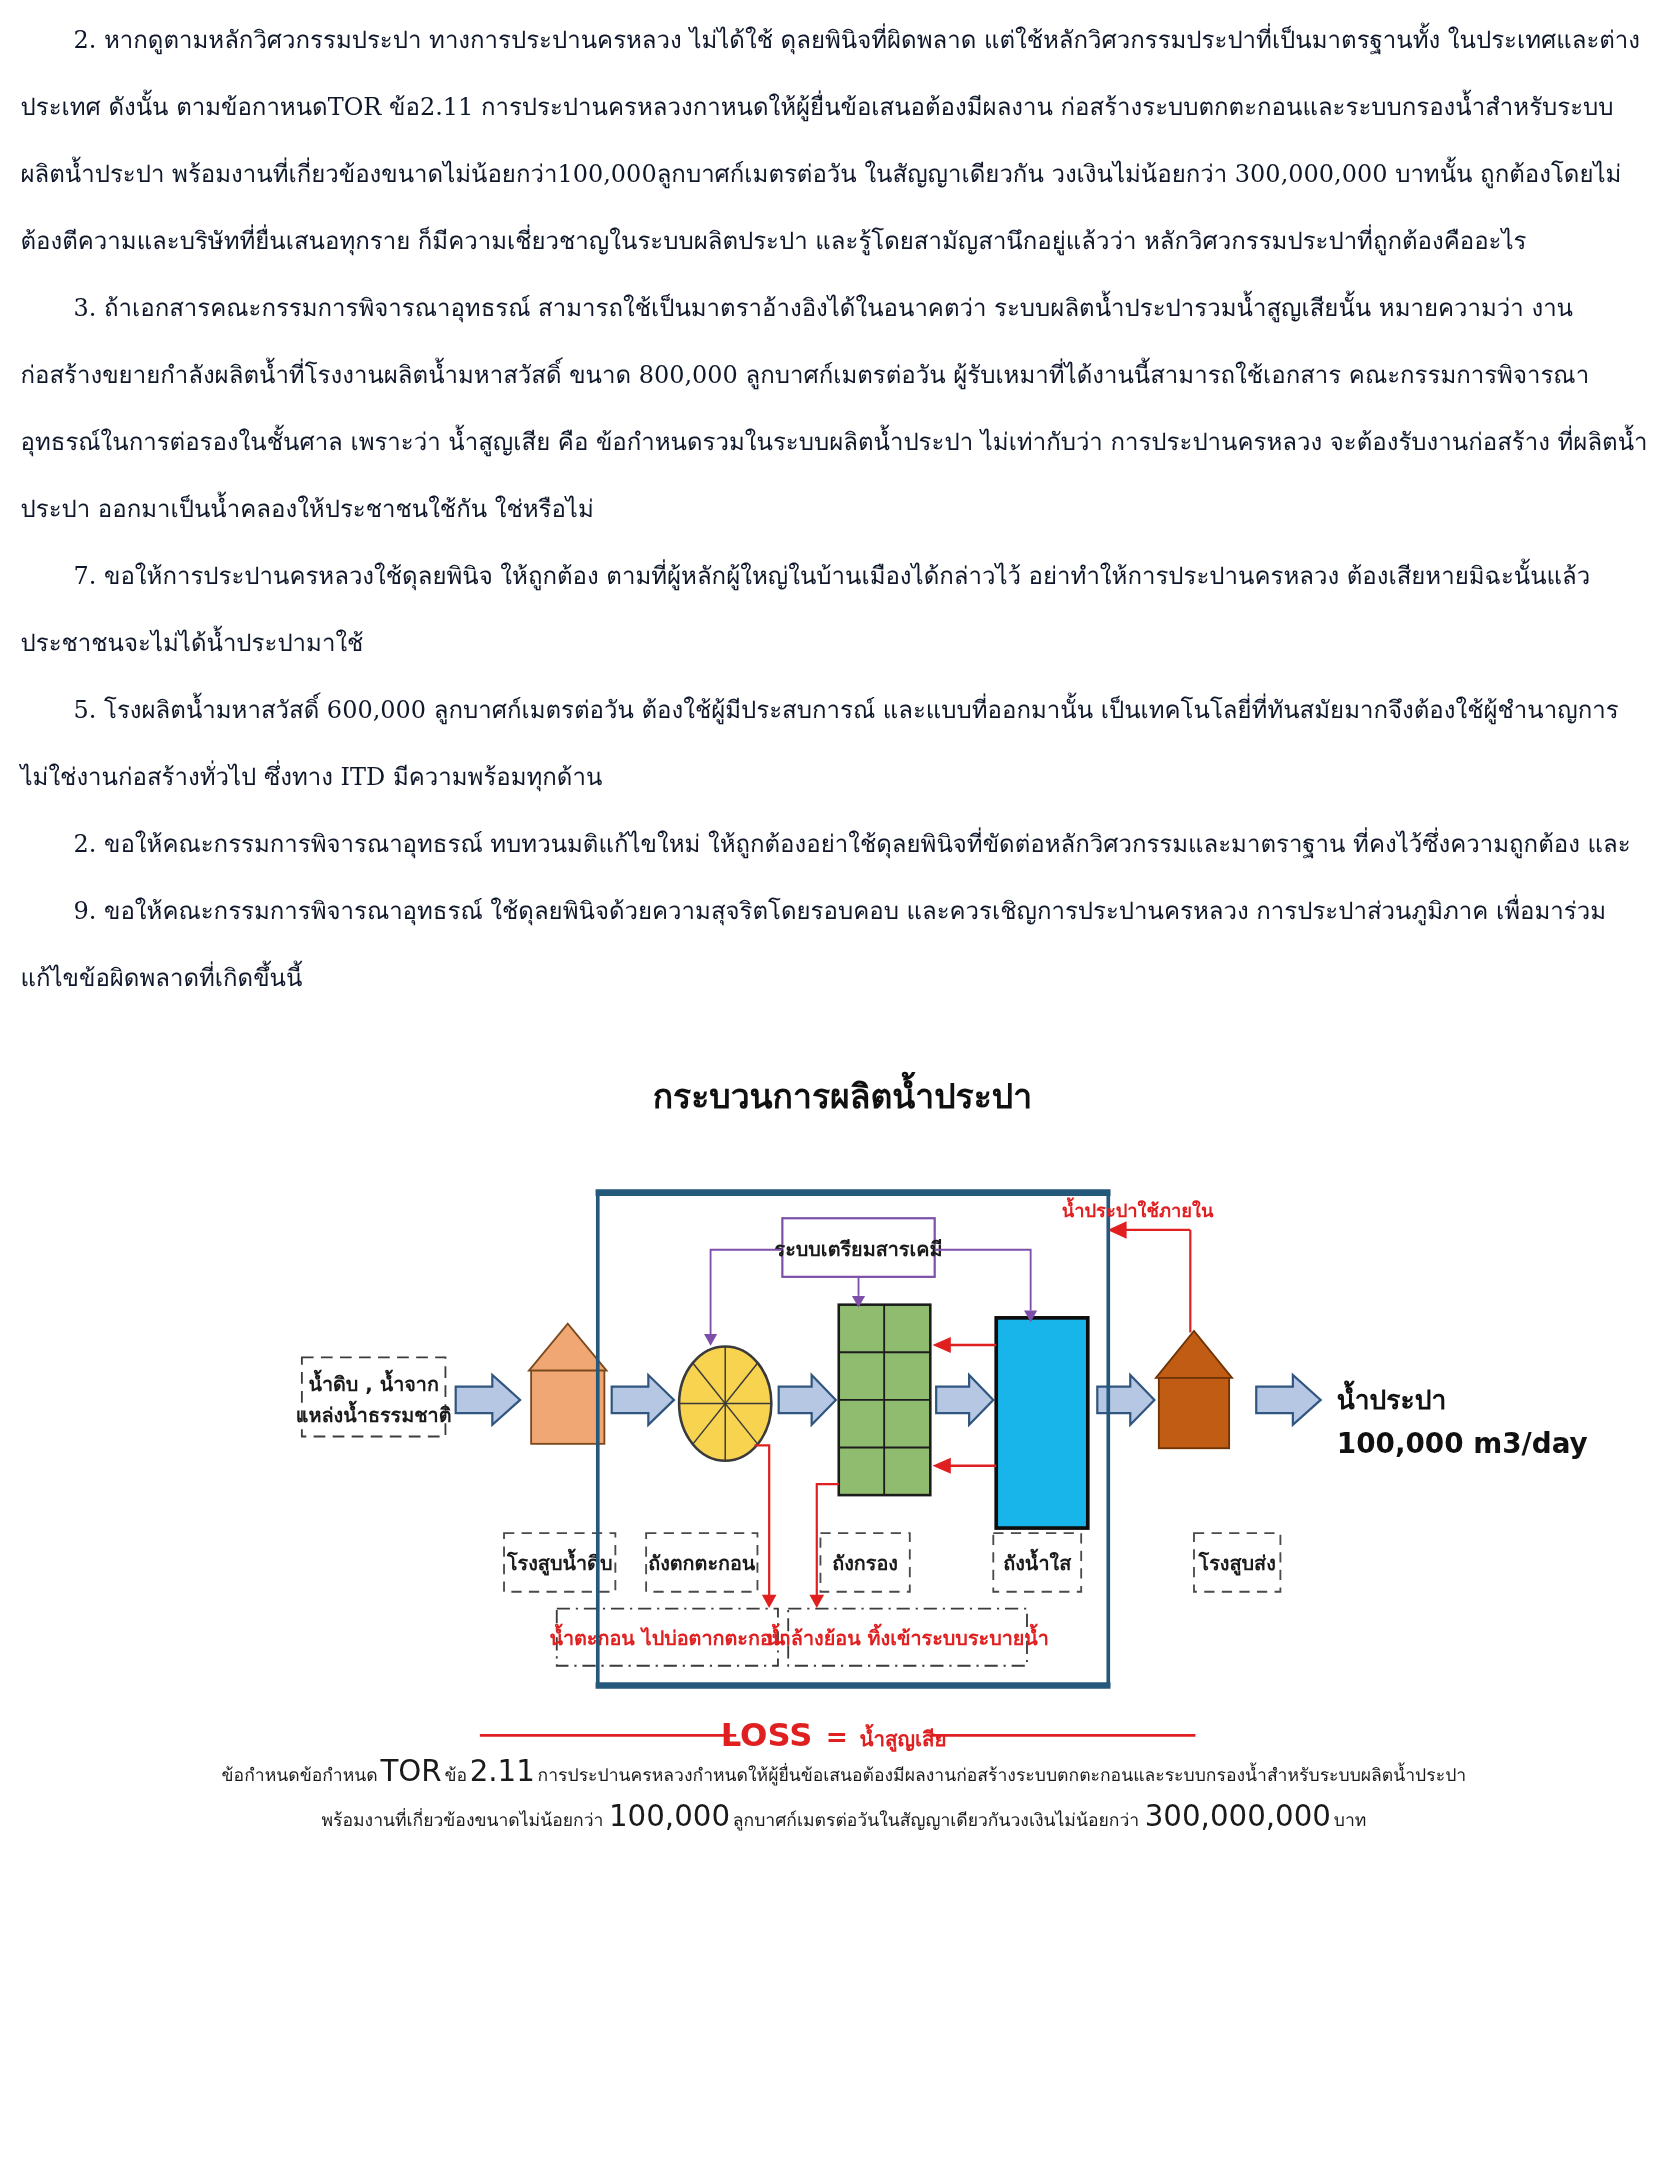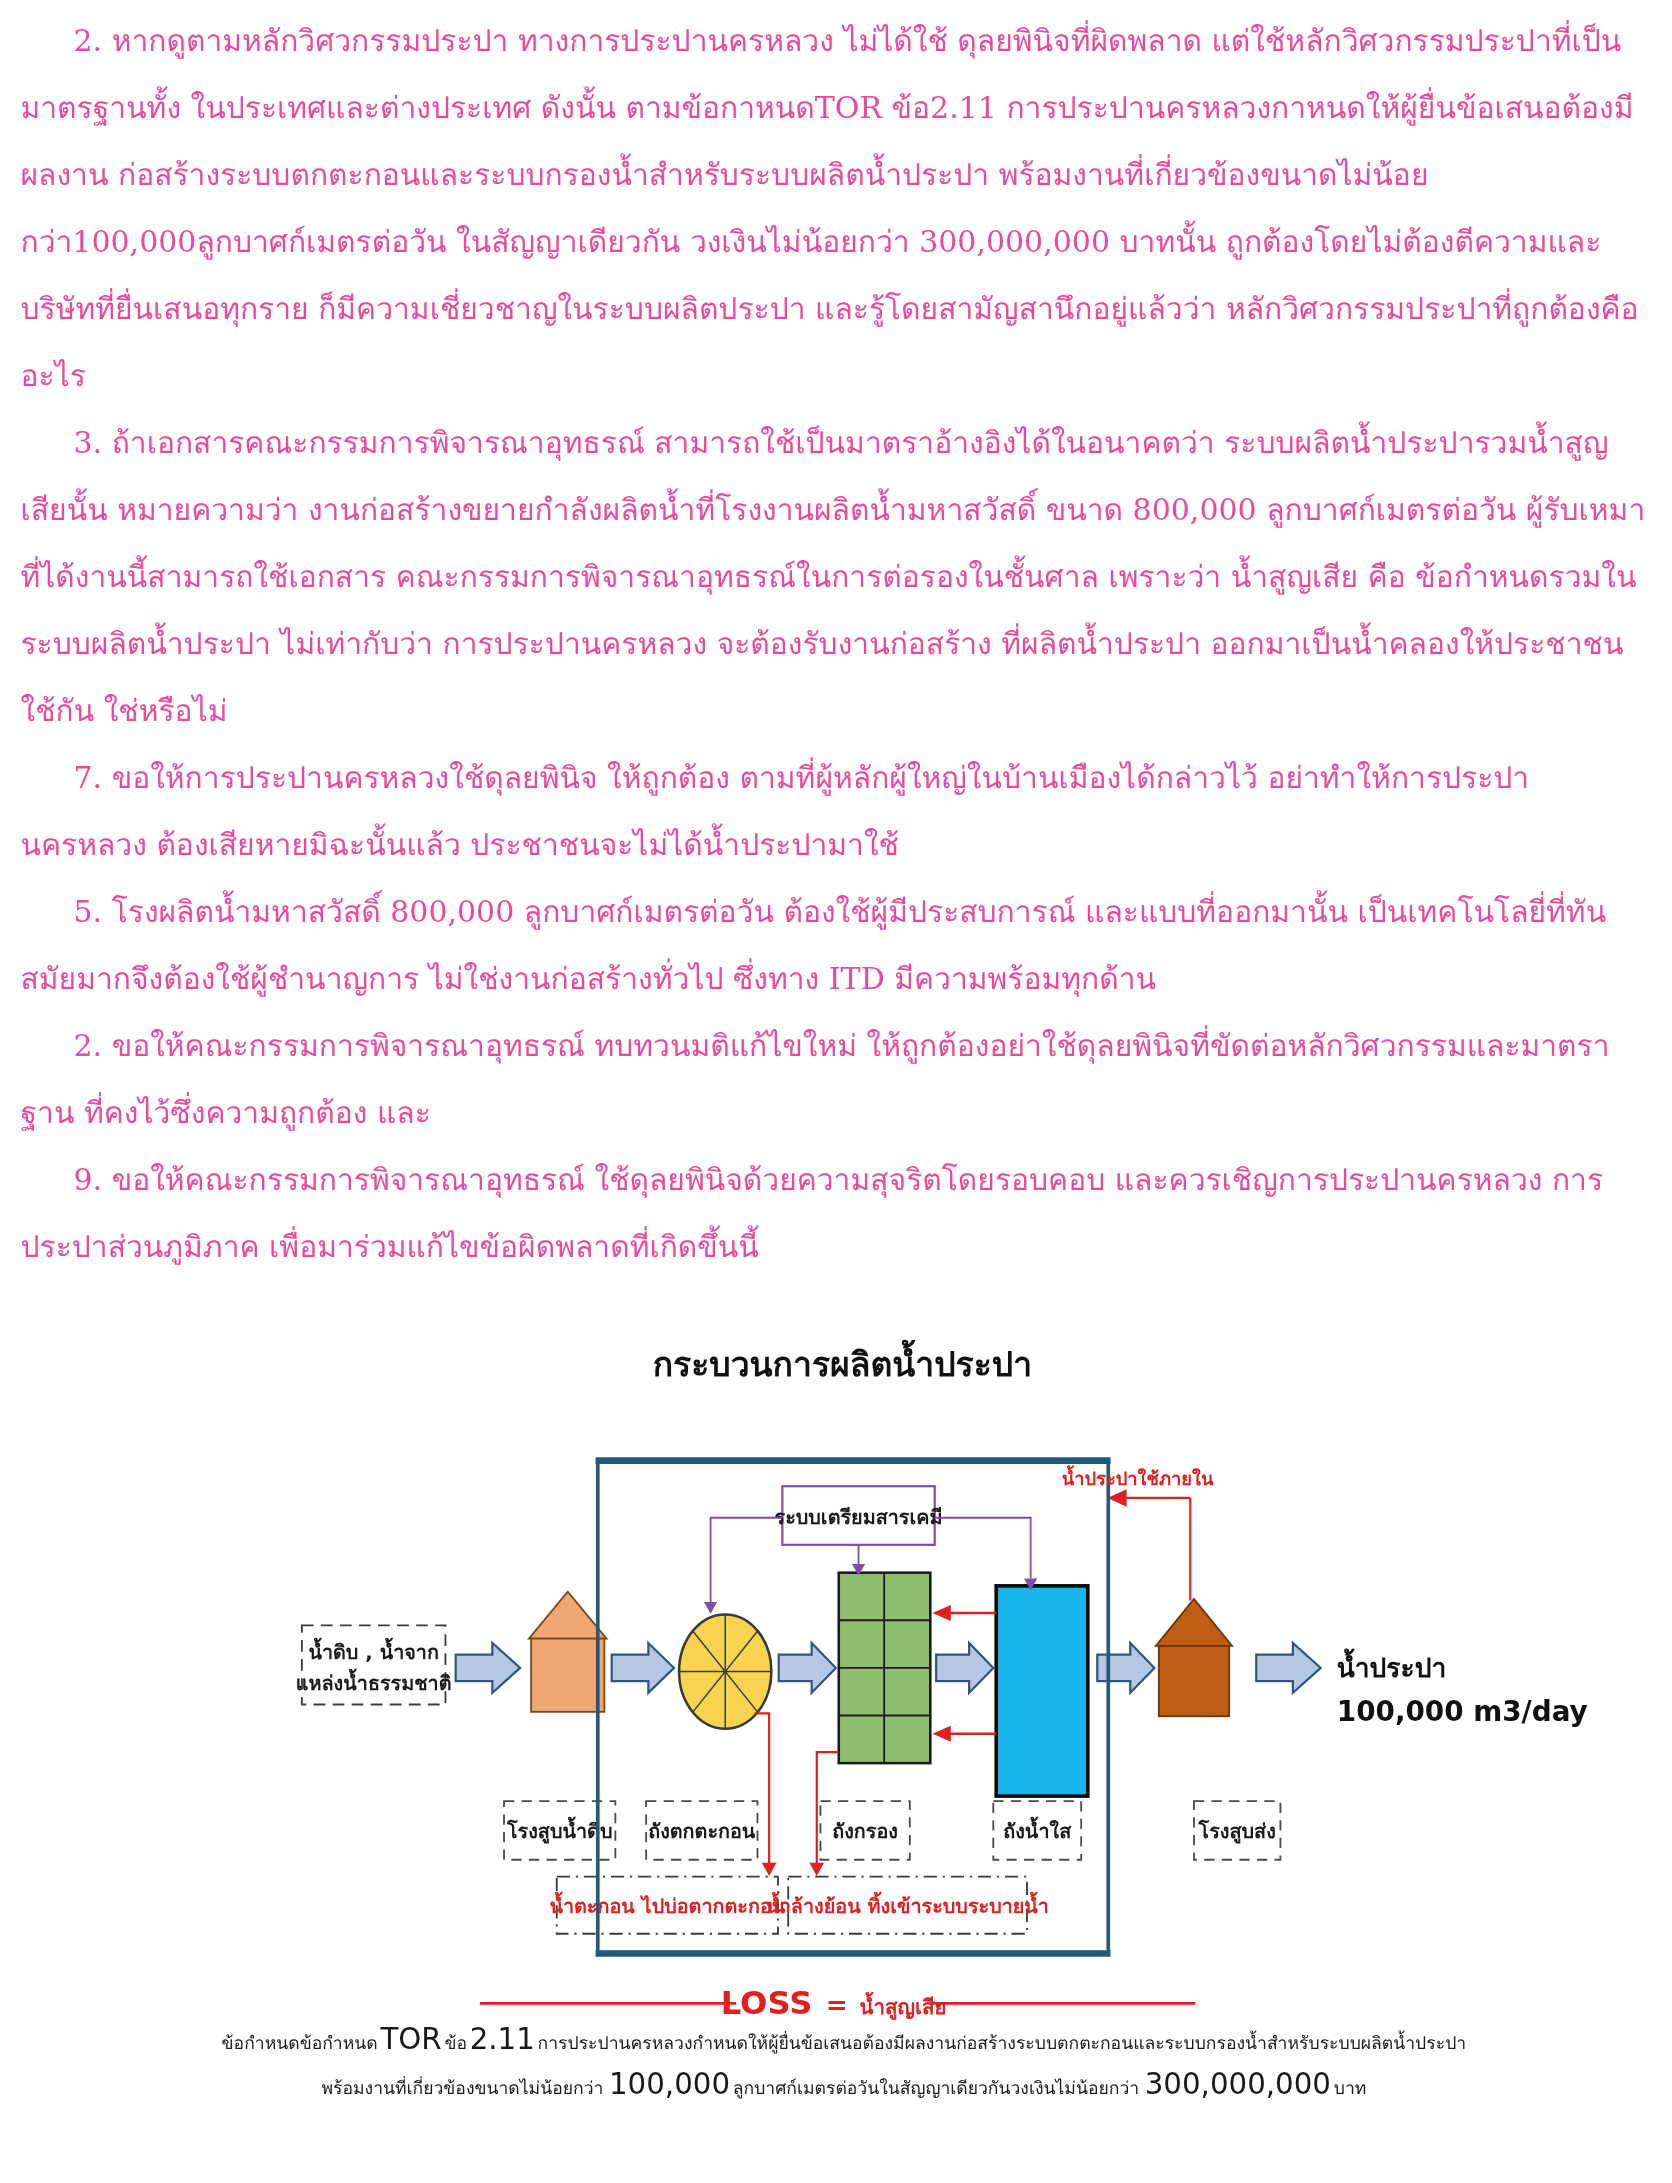--- a/index.html
+++ b/index.html
@@ -1,32 +1,32 @@
 <!DOCTYPE html>
 <html style="font-size:11.7px"><head>
 <meta charset="utf-8">
 <style>
   html,body{margin:0;padding:0;background:#ffffff;}
   body{width:1673px;font-family:"DejaVu Serif","Liberation Serif",serif;color:#000;}
   .doc-text{padding:7.3px 22px 0 20.5px;}
-  .doc-text p{margin:0;font-size:30px;line-height:67px;text-indent:53px;text-align:left;color:#ec4899;}
+  .doc-text p{margin:0;font-size:24px;line-height:67px;text-indent:53px;text-align:left;color:#0f172a;}
   .diagram-wrap{margin-top:29px;margin-left:44px;}
   svg{display:block;}
   svg text{font-family:"DejaVu Sans","Liberation Sans",sans-serif;}
   .th-label{font-size:27px;font-weight:600;fill:#1a1a1a;}
   .red-label{fill:#e02020;font-weight:bold;}
 </style>
 </head>
 <body>
 
 <div class="doc-text">
   <p>2. หากดูตามหลักวิศวกรรมประปา ทางการประปานครหลวง ไม่ได้ใช้ ดุลยพินิจที่ผิดพลาด แต่ใช้หลักวิศวกรรมประปาที่เป็นมาตรฐานทั้ง ในประเทศและต่างประเทศ ดังนั้น ตามข้อกาหนดTOR ข้อ2.11 การประปานครหลวงกาหนดให้ผู้ยื่นข้อเสนอต้องมีผลงาน ก่อสร้างระบบตกตะกอนและระบบกรองน้ำสำหรับระบบผลิตน้ำประปา พร้อมงานที่เกี่ยวข้องขนาดไม่น้อยกว่า100,000ลูกบาศก์เมตรต่อวัน ในสัญญาเดียวกัน วงเงินไม่น้อยกว่า 300,000,000 บาทนั้น ถูกต้องโดยไม่ต้องตีความและบริษัทที่ยื่นเสนอทุกราย ก็มีความเชี่ยวชาญในระบบผลิตประปา และรู้โดยสามัญสานึกอยู่แล้วว่า หลักวิศวกรรมประปาที่ถูกต้องคืออะไร</p>
   <p>3. ถ้าเอกสารคณะกรรมการพิจารณาอุทธรณ์ สามารถใช้เป็นมาตราอ้างอิงได้ในอนาคตว่า ระบบผลิตน้ำประปารวมน้ำสูญเสียนั้น หมายความว่า งานก่อสร้างขยายกำลังผลิตน้ำที่โรงงานผลิตน้ำมหาสวัสดิ์ ขนาด 800,000 ลูกบาศก์เมตรต่อวัน ผู้รับเหมาที่ได้งานนี้สามารถใช้เอกสาร คณะกรรมการพิจารณาอุทธรณ์ในการต่อรองในชั้นศาล เพราะว่า น้ำสูญเสีย คือ ข้อกำหนดรวมในระบบผลิตน้ำประปา ไม่เท่ากับว่า การประปานครหลวง จะต้องรับงานก่อสร้าง ที่ผลิตน้ำประปา ออกมาเป็นน้ำคลองให้ประชาชนใช้กัน ใช่หรือไม่</p>
   <p>7. ขอให้การประปานครหลวงใช้ดุลยพินิจ ให้ถูกต้อง ตามที่ผู้หลักผู้ใหญ่ในบ้านเมืองได้กล่าวไว้ อย่าทำให้การประปานครหลวง ต้องเสียหายมิฉะนั้นแล้ว ประชาชนจะไม่ได้น้ำประปามาใช้</p>
-  <p>5. โรงผลิตน้ำมหาสวัสดิ์ 800,000 ลูกบาศก์เมตรต่อวัน ต้องใช้ผู้มีประสบการณ์ และแบบที่ออกมานั้น เป็นเทคโนโลยี่ที่ทันสมัยมากจึงต้องใช้ผู้ชำนาญการ ไม่ใช่งานก่อสร้างทั่วไป ซึ่งทาง ITD มีความพร้อมทุกด้าน</p>
+  <p>5. โรงผลิตน้ำมหาสวัสดิ์ 600,000 ลูกบาศก์เมตรต่อวัน ต้องใช้ผู้มีประสบการณ์ และแบบที่ออกมานั้น เป็นเทคโนโลยี่ที่ทันสมัยมากจึงต้องใช้ผู้ชำนาญการ ไม่ใช่งานก่อสร้างทั่วไป ซึ่งทาง ITD มีความพร้อมทุกด้าน</p>
   <p>2. ขอให้คณะกรรมการพิจารณาอุทธรณ์ ทบทวนมติแก้ไขใหม่ ให้ถูกต้องอย่าใช้ดุลยพินิจที่ขัดต่อหลักวิศวกรรมและมาตราฐาน ที่คงไว้ซึ่งความถูกต้อง และ</p>
   <p>9. ขอให้คณะกรรมการพิจารณาอุทธรณ์ ใช้ดุลยพินิจด้วยความสุจริตโดยรอบคอบ และควรเชิญการประปานครหลวง การประปาส่วนภูมิภาค เพื่อมาร่วมแก้ไขข้อผิดพลาดที่เกิดขึ้นนี้</p>
 </div>
 
 <div class="diagram-wrap">
 <svg width="1673" height="865" viewBox="0 0 2284 1181" xmlns="http://www.w3.org/2000/svg">
 
   <text x="1090" y="92" text-anchor="middle" font-size="46" font-weight="bold" fill="#111">กระบวนการผลิตน้ำประปา</text>
 
   <g>

